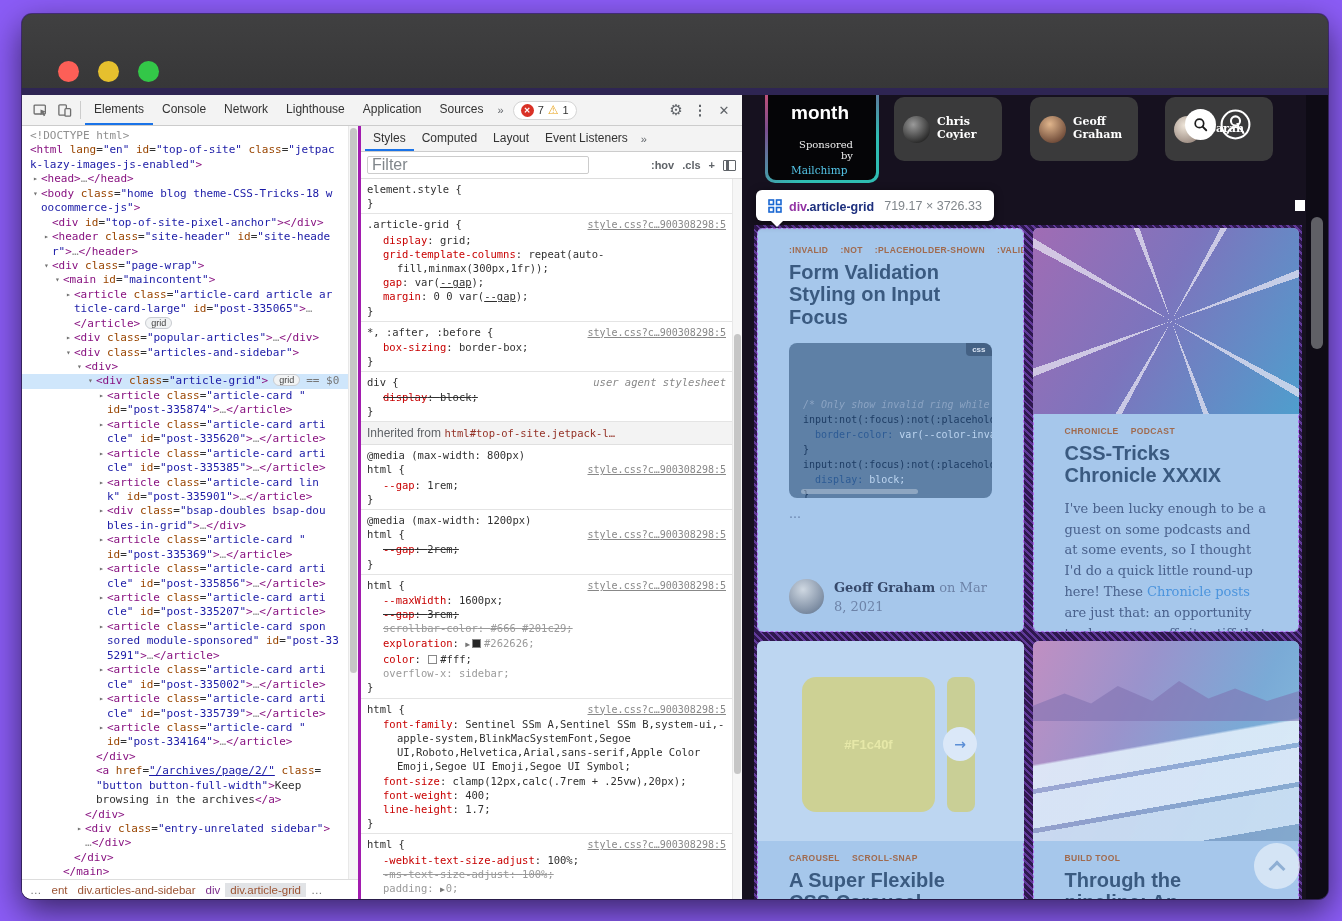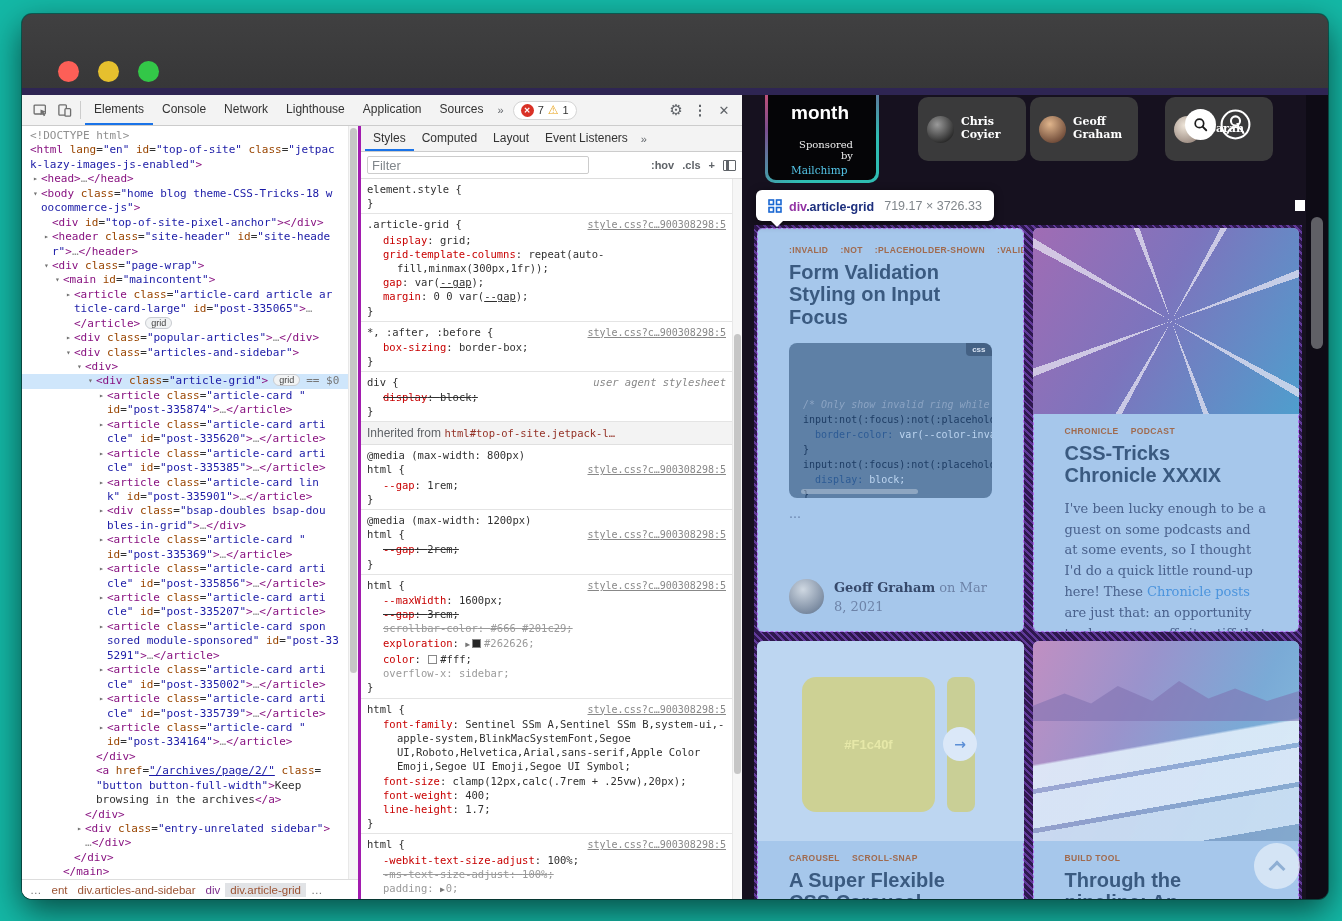--- a/index.html
+++ b/index.html
@@ -1,17 +1,17 @@
 <!DOCTYPE html>
 <html><head>
 <meta charset="utf-8">
 <style>
   * { margin:0; padding:0; box-sizing:border-box; }
   body { background:#222; }
-  .screen { position:relative; width:1342px; height:921px; background:#14b8a6; overflow:hidden;
+  .screen { position:relative; width:1342px; height:921px; background:#8b5cf6; overflow:hidden;
             font-family:"Liberation Sans", sans-serif; }
   .window { position:absolute; left:22px; top:14px; width:1306px; height:885px; border-radius:10px;
             overflow:hidden; background:#2a2a2b; box-shadow:0 12px 34px rgba(0,0,0,.6), 0 0 0 1px rgba(0,0,0,.45); }
   .titlebar { position:absolute; top:0; left:0; right:0; height:74px; background:linear-gradient(#404041,#373738); }
   .light { position:absolute; top:47px; width:21px; height:21px; border-radius:50%; }
   .light.red { left:36px; background:#fd5f57; }
   .light.yellow { left:76px; background:#e6c02e; }
   .light.green { left:116px; background:#33c748; }
   .purple-strip { position:absolute; top:74px; left:0; right:0; height:7px; background:#2e2553; }
   .content { position:absolute; top:81px; left:0; right:0; bottom:0; display:flex; }
@@ -53,21 +53,21 @@
   .crumb { padding:1px 5px; }
   .crumb.sel { background:#e1e3e6; }
   .crumb .ctag { color:#7d2e8d; } .crumb .csuf { color:#9c5333; }
   .crumb.dim { color:#777; }
 
   .styles-panel { flex:1; border-left:3px solid #a21caf; position:relative; background:#fff; overflow:hidden; }
   .styles-tabs { height:26px; background:#f3f3f3; border-bottom:1px solid #ccc; display:flex; align-items:center; padding:0 4px; }
   .s-tab { font-size:12px; color:#333; padding:0 8px; height:25px; line-height:25px; white-space:nowrap; }
   .s-tab.sel { border-bottom:2px solid #1a73e8; }
   .filter-row { height:27px; border-bottom:1px solid #ddd; display:flex; align-items:center; padding:0 6px; gap:7px; }
-  .filter-input { width:222px; height:18px; border:1px solid #ccc; border-radius:2px; font-size:13px; color:#444; padding:0 4px; outline:none; }
+  .filter-input { width:222px; height:18px; border:1px solid #ccc; border-radius:2px; font-size:16px; color:#444; padding:0 4px; outline:none; }
   .filter-input::placeholder { color:#80868b; }
   .ftools { margin-left:auto; display:flex; align-items:center; gap:8px; font:600 11px "Liberation Sans",sans-serif; color:#5f6368; }
   .pane-icon { width:13px; height:11px; border:1px solid #5f6368; border-radius:1px; position:relative; }
   .pane-icon::after { content:""; position:absolute; left:2px; top:0; bottom:0; width:3px; background:#5f6368; }
   .rules { position:absolute; top:53px; left:0; right:10px; bottom:0; overflow:hidden;
            font-family:"DejaVu Sans Mono", monospace; font-size:10.5px; line-height:14.2px; color:#303030; }
   .rule { border-bottom:1px solid #e4e4e4; padding:3px 6px; }
   .rhead { display:flex; align-items:baseline; }
   .rlink { margin-left:auto; color:#888; text-decoration:underline; font-size:10px; padding-left:8px; white-space:nowrap; }
   .rnote { margin-left:auto; color:#888; font-style:italic; padding-left:8px; white-space:nowrap; }
@@ -398,21 +398,21 @@
       <div class="page">
 
         <div class="promo">
           <div class="promo-inner">
             <div class="promo-title">month</div>
             <div class="promo-sub">Sponsored by</div>
             <div class="promo-sponsor">Mailchimp</div>
           </div>
         </div>
 
-        <div class="chip" style="left:176px">
+        <div class="chip" style="left:152px">
           <span class="avatar av-chris"></span>
           <span class="cname">Chris Coyier</span>
         </div>
         <div class="chip" style="left:288px">
           <span class="avatar av-geoff"></span>
           <span class="cname">Geoff Graham</span>
         </div>
         <div class="chip" style="left:423px">
           <span class="avatar av-sarah"></span>
           <span class="cname">Sarah</span>

